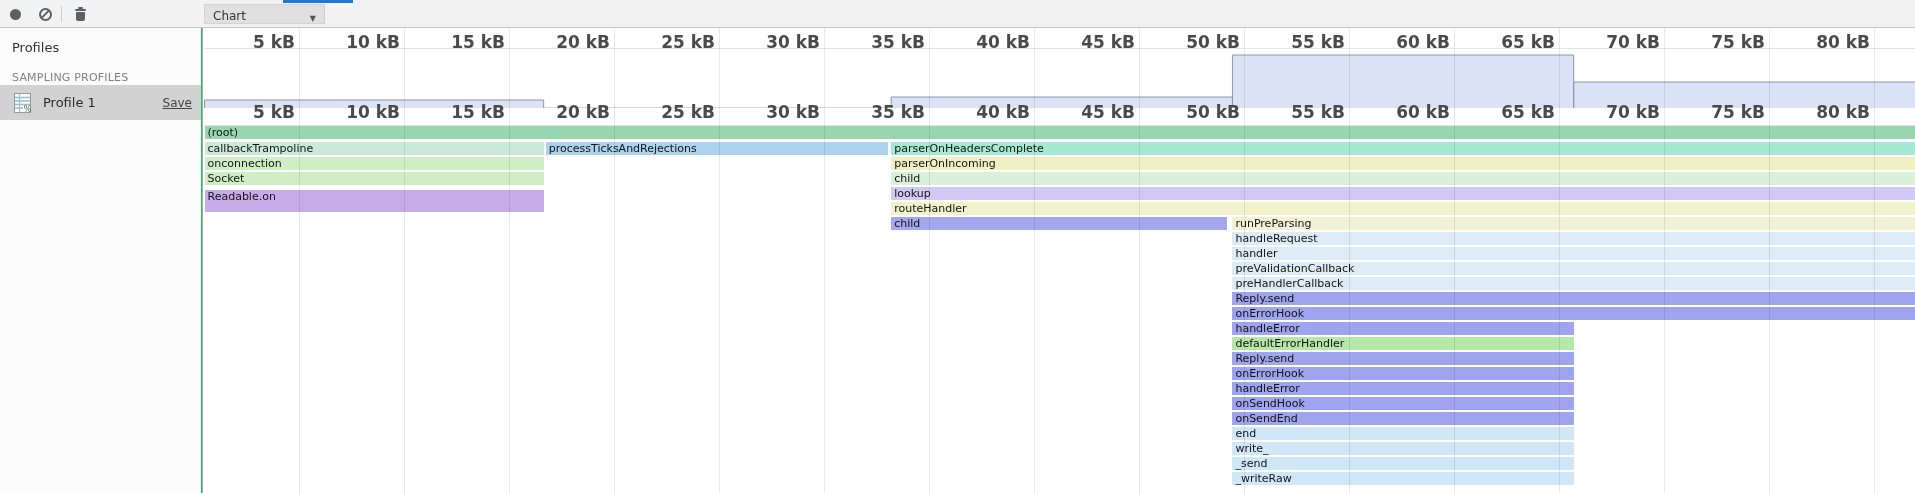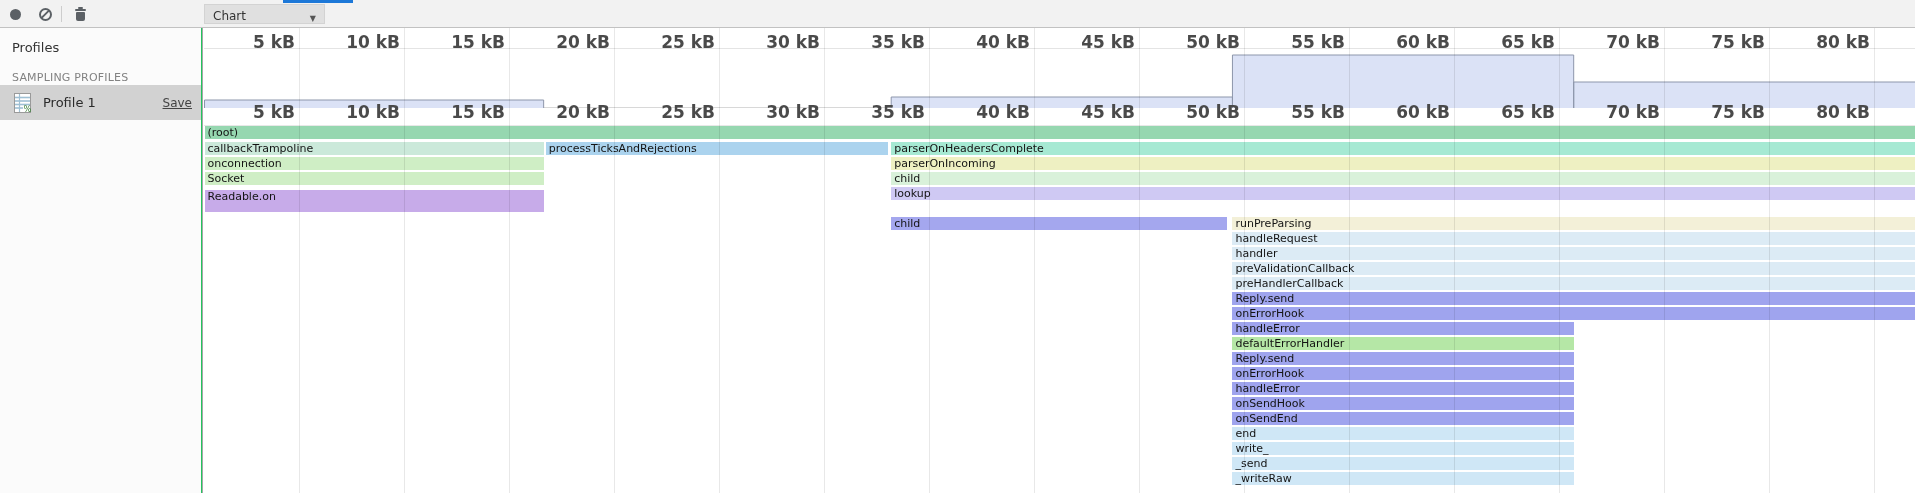--- a/index.html
+++ b/index.html
@@ -157,20 +157,21 @@
       <div class="flame-bar" style="top: 0; left: 0.5px; width: 1711.5px; height: 13px; background: rgb(150, 215, 176);">(root)</div>
       <div class="flame-bar" style="top: 16px; left: 0.5px; width: 339.15px; height: 13px; background: rgb(203, 233, 218);">callbackTrampoline</div>
       <div class="flame-bar" style="top: 16px; left: 341.75px; width: 342.3px; height: 13px; background: rgb(171, 211, 238);">processTicksAndRejections</div>
       <div class="flame-bar" style="top: 16px; left: 687.2px; width: 1024.8px; height: 13px; background: rgb(166, 233, 211);">parserOnHeadersComplete</div>
       <div class="flame-bar" style="top: 31px; left: 0.5px; width: 339.15px; height: 13px; background: rgb(207, 238, 197);">onconnection</div>
       <div class="flame-bar" style="top: 31px; left: 687.2px; width: 1024.8px; height: 13px; background: rgb(238, 240, 194);">parserOnIncoming</div>
       <div class="flame-bar" style="top: 46px; left: 0.5px; width: 339.15px; height: 13px; background: rgb(207, 238, 197);">Socket</div>
       <div class="flame-bar" style="top: 46px; left: 687.2px; width: 1024.8px; height: 13px; background: rgb(217, 241, 218);">child</div>
       <div class="flame-bar" style="top: 64px; left: 0.5px; width: 339.15px; height: 22px; background: rgb(199, 171, 233);">Readable.on</div>
       <div class="flame-bar" style="top: 61px; left: 687.2px; width: 1024.8px; height: 13px; background: rgb(207, 201, 243);">lookup</div>
+      <div class="flame-bar" style="top: 76px; left: 687.2px; width: 1024.8px; height: 13px; background: rgb(241, 241, 204);">routeHandler</div>
       <div class="flame-bar" style="top: 91px; left: 687.2px; width: 336px; height: 13px; background: rgb(164, 167, 238);">child</div>
       <div class="flame-bar" style="top: 91px; left: 1028.45px; width: 683.55px; height: 13px; background: rgb(243, 240, 216);">runPreParsing</div>
       <div class="flame-bar" style="top: 106px; left: 1028.45px; width: 683.55px; height: 13px; background: rgb(220, 235, 245);">handleRequest</div>
       <div class="flame-bar" style="top: 121px; left: 1028.45px; width: 683.55px; height: 13px; background: rgb(220, 235, 245);">handler</div>
       <div class="flame-bar" style="top: 136px; left: 1028.45px; width: 683.55px; height: 13px; background: rgb(220, 235, 245);">preValidationCallback</div>
       <div class="flame-bar" style="top: 151px; left: 1028.45px; width: 683.55px; height: 13px; background: rgb(220, 235, 245);">preHandlerCallback</div>
       <div class="flame-bar" style="top: 166px; left: 1028.45px; width: 683.55px; height: 13px; background: rgb(159, 164, 238);">Reply.send</div>
       <div class="flame-bar" style="top: 181px; left: 1028.45px; width: 683.55px; height: 13px; background: rgb(159, 164, 238);">onErrorHook</div>
       <div class="flame-bar" style="top: 196px; left: 1028.45px; width: 341.25px; height: 13px; background: rgb(159, 164, 238);">handleError</div>
       <div class="flame-bar" style="top: 211px; left: 1028.45px; width: 341.25px; height: 13px; background: rgb(181, 231, 166);">defaultErrorHandler</div>

